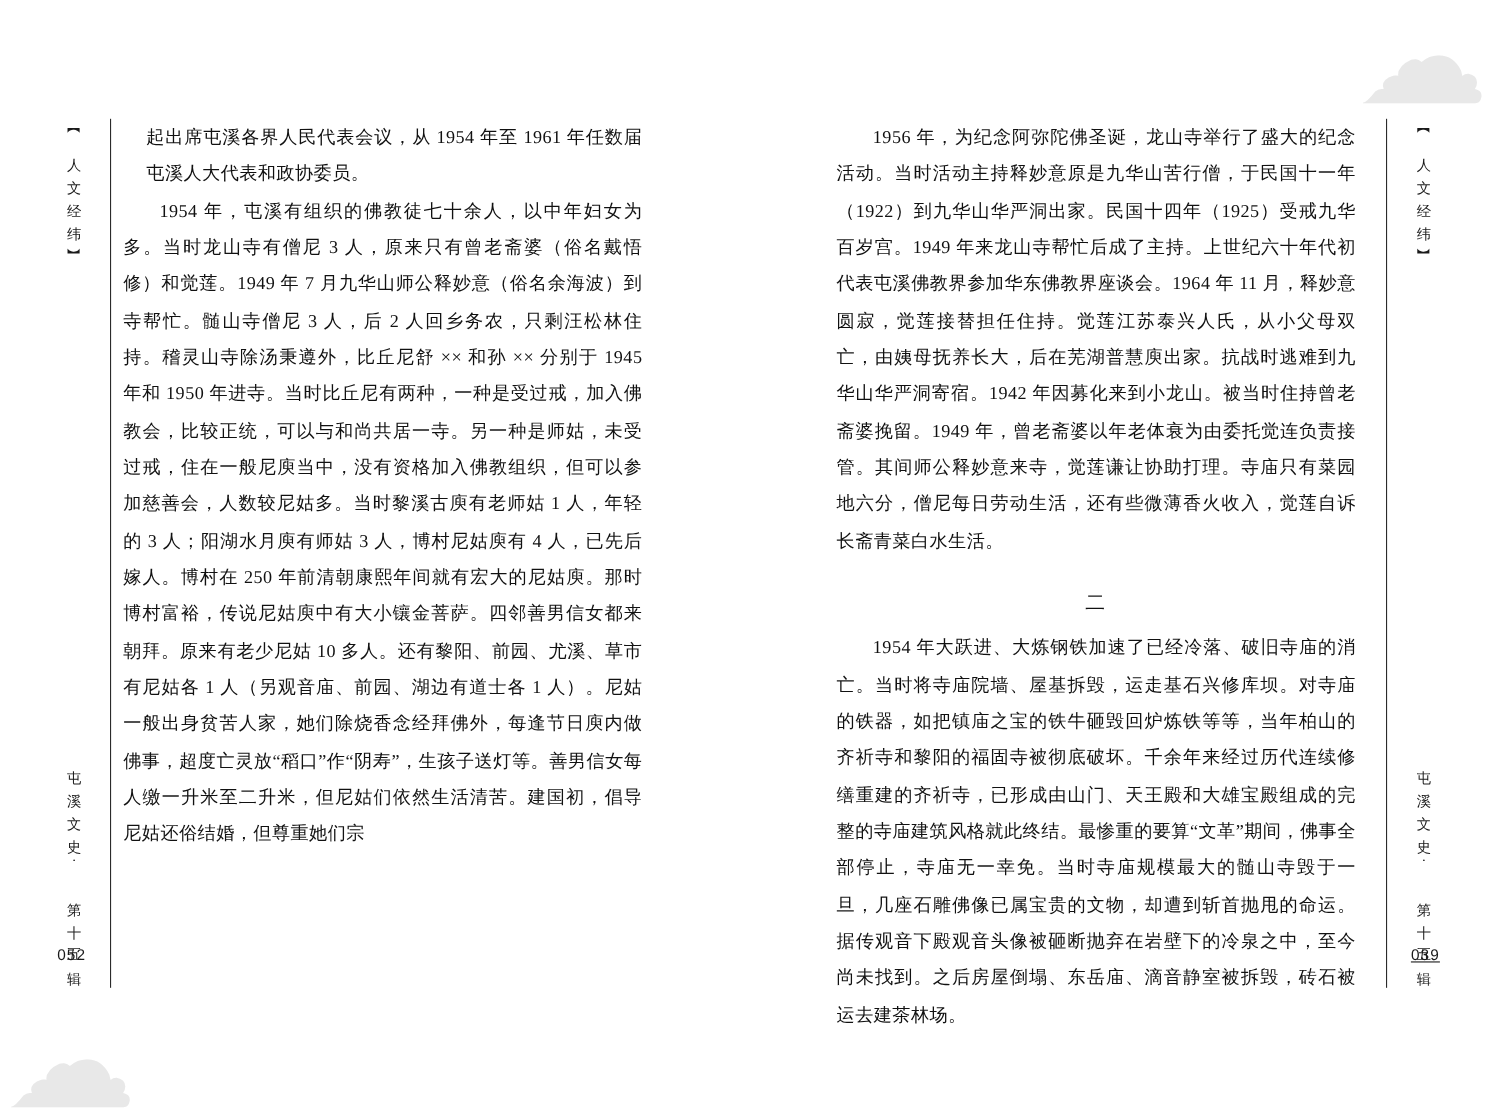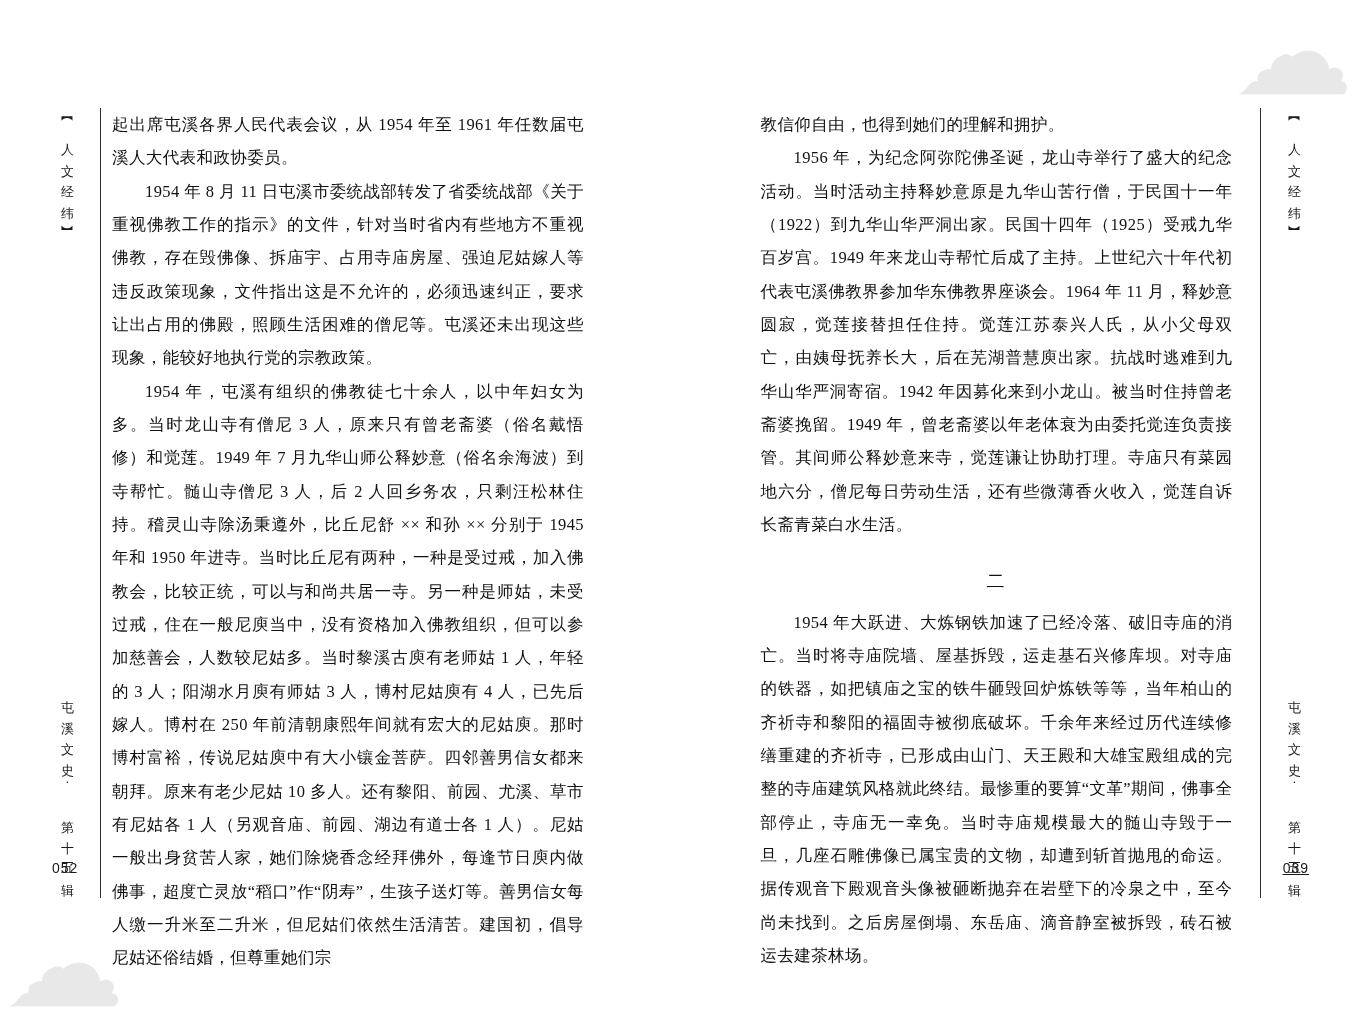--- a/index.html
+++ b/index.html
@@ -71,20 +71,21 @@
   }
   .page-left .column { left: 112px; }
   .page-right .column { left: 80px; }
 
   .column p {
     margin: 0;
     text-indent: 2em;
   }
   .column p.noindent {
     text-indent: 0;
+    margin-left: 21px;
   }
 
   .section-number {
     text-align: center;
     font-size: 18px;
     margin: 22px 0 6px 0;
     letter-spacing: 2px;
   }
 
   
@@ -122,35 +123,33 @@
 <div class="spread">
 
   <div class="page page-left">
     <div class="rule"></div>
 
     <div class="vhead vhead-top">【 人 文 经 纬 】</div>
     <div class="vhead vhead-bottom">屯 溪 文 史 · 第 十 五 辑</div>
 
     <div class="column">
       <p class="noindent">起出席屯溪各界人民代表会议，从 1954 年至 1961 年任数届屯溪人大代表和政协委员。</p>
-      <p>1954 年 8 月 11 日屯溪市委统战部转发了省委统战部《关于重视佛教工作的指示》的文件，针对当时省内有些地方不重视佛教，存在毁佛像、拆庙宇、占用寺庙房屋、强迫尼姑嫁人等违反政策现象，文件指出这是不允许的，必须迅速纠正，要求让出占用的佛殿，照顾生活困难的僧尼等。屯溪还未出现这些现象，能较好地执行党的宗教政策。</p>
       <p>1954 年，屯溪有组织的佛教徒七十余人，以中年妇女为多。当时龙山寺有僧尼 3 人，原来只有曾老斋婆（俗名戴悟修）和觉莲。1949 年 7 月九华山师公释妙意（俗名余海波）到寺帮忙。髄山寺僧尼 3 人，后 2 人回乡务农，只剩汪松林住持。稽灵山寺除汤秉遵外，比丘尼舒 ×× 和孙 ×× 分别于 1945 年和 1950 年进寺。当时比丘尼有两种，一种是受过戒，加入佛教会，比较正统，可以与和尚共居一寺。另一种是师姑，未受过戒，住在一般尼庾当中，没有资格加入佛教组织，但可以参加慈善会，人数较尼姑多。当时黎溪古庾有老师姑 1 人，年轻的 3 人；阳湖水月庾有师姑 3 人，博村尼姑庾有 4 人，已先后嫁人。博村在 250 年前清朝康熙年间就有宏大的尼姑庾。那时博村富裕，传说尼姑庾中有大小镶金菩萨。四邻善男信女都来朝拜。原来有老少尼姑 10 多人。还有黎阳、前园、尤溪、草市有尼姑各 1 人（另观音庙、前园、湖边有道士各 1 人）。尼姑一般出身贫苦人家，她们除烧香念经拜佛外，每逢节日庾内做佛事，超度亡灵放“稻口”作“阴寿”，生孩子送灯等。善男信女每人缴一升米至二升米，但尼姑们依然生活清苦。建国初，倡导尼姑还俗结婚，但尊重她们宗</p>
     </div>
 
     <div class="folio">052</div>
   </div>
 
   <div class="page page-right">
     <div class="rule"></div>
 
     <div class="vhead vhead-top">【 人 文 经 纬 】</div>
     <div class="vhead vhead-bottom">屯 溪 文 史 · 第 十 五 辑</div>
 
     <div class="column">
-      <p class="noindent">教信仰自由，也得到她们的理解和拥护。</p>
       <p>1956 年，为纪念阿弥陀佛圣诞，龙山寺举行了盛大的纪念活动。当时活动主持释妙意原是九华山苦行僧，于民国十一年（1922）到九华山华严洞出家。民国十四年（1925）受戒九华百岁宫。1949 年来龙山寺帮忙后成了主持。上世纪六十年代初代表屯溪佛教界参加华东佛教界座谈会。1964 年 11 月，释妙意圆寂，觉莲接替担任住持。觉莲江苏泰兴人氏，从小父母双亡，由姨母抚养长大，后在芜湖普慧庾出家。抗战时逃难到九华山华严洞寄宿。1942 年因募化来到小龙山。被当时住持曾老斋婆挽留。1949 年，曾老斋婆以年老体衰为由委托觉连负责接管。其间师公释妙意来寺，觉莲谦让协助打理。寺庙只有菜园地六分，僧尼每日劳动生活，还有些微薄香火收入，觉莲自诉长斋青菜白水生活。</p>
       <div class="section-number">二</div>
       <p>1954 年大跃进、大炼钢铁加速了已经冷落、破旧寺庙的消亡。当时将寺庙院墙、屋基拆毁，运走基石兴修库坝。对寺庙的铁器，如把镇庙之宝的铁牛砸毁回炉炼铁等等，当年柏山的齐祈寺和黎阳的福固寺被彻底破坏。千余年来经过历代连续修缮重建的齐祈寺，已形成由山门、天王殿和大雄宝殿组成的完整的寺庙建筑风格就此终结。最惨重的要算“文革”期间，佛事全部停止，寺庙无一幸免。当时寺庙规模最大的髄山寺毁于一旦，几座石雕佛像已属宝贵的文物，却遭到斩首抛甩的命运。据传观音下殿观音头像被砸断抛弃在岩壁下的冷泉之中，至今尚未找到。之后房屋倒塌、东岳庙、滴音静室被拆毁，砖石被运去建茶林场。</p>
     </div>
 
     <div class="folio">039</div>
   </div>
 
 </div>
 

